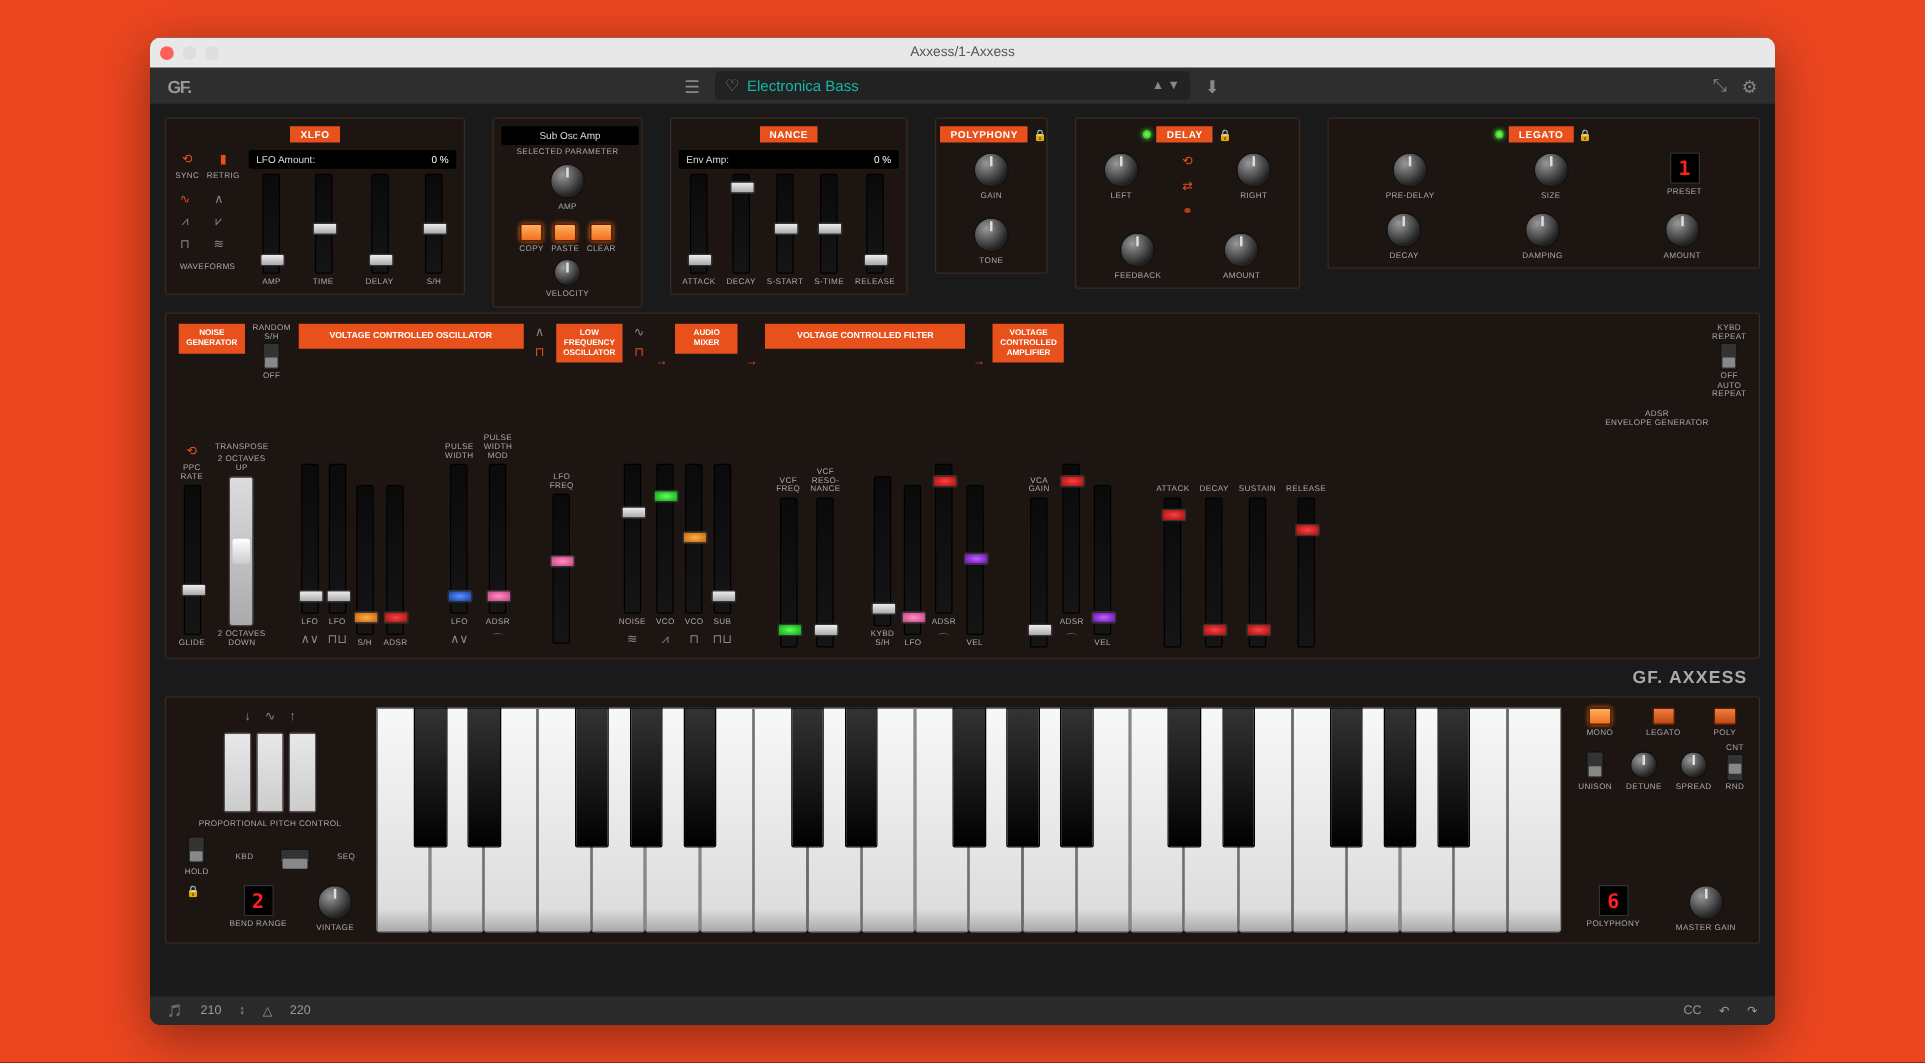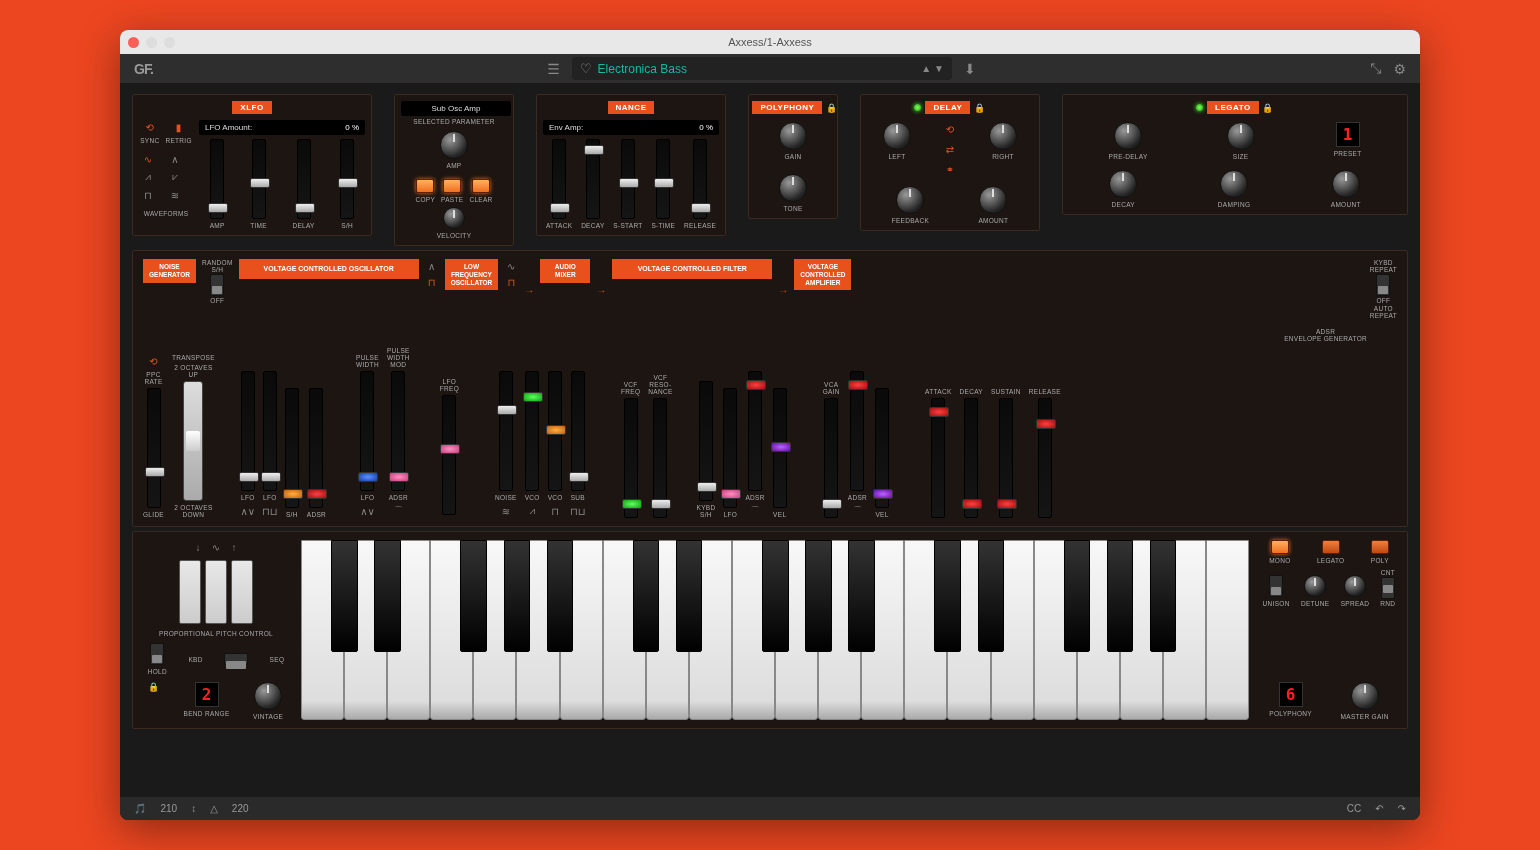--- a/index.html
+++ b/index.html
@@ -553,20 +553,24 @@
           </div>
         <div class="col">
             <span class="label">RELEASE</span>
             <div class="slider slider-lg">
               <div class="slider-cap red" style="top:20px"></div>
             </div>
           </div>
       </div>
     </div>
 
+    <div style="text-align:right;padding:2px 10px">
+      <span class="brand">GF.</span>
+      <span class="brand ax">AXXESS</span>
+    </div>
 
     <div class="kb-section">
 
       <div style="width:150px;display:flex;flex-direction:column;gap:6px">
         <div style="display:flex;gap:4px;justify-content:center">
           <span class="icon-sm icon-gray">↓</span>
           <span class="icon-sm icon-gray">∿</span>
           <span class="icon-sm icon-gray">↑</span>
         </div>
         <div style="display:flex;gap:4px;justify-content:center">

